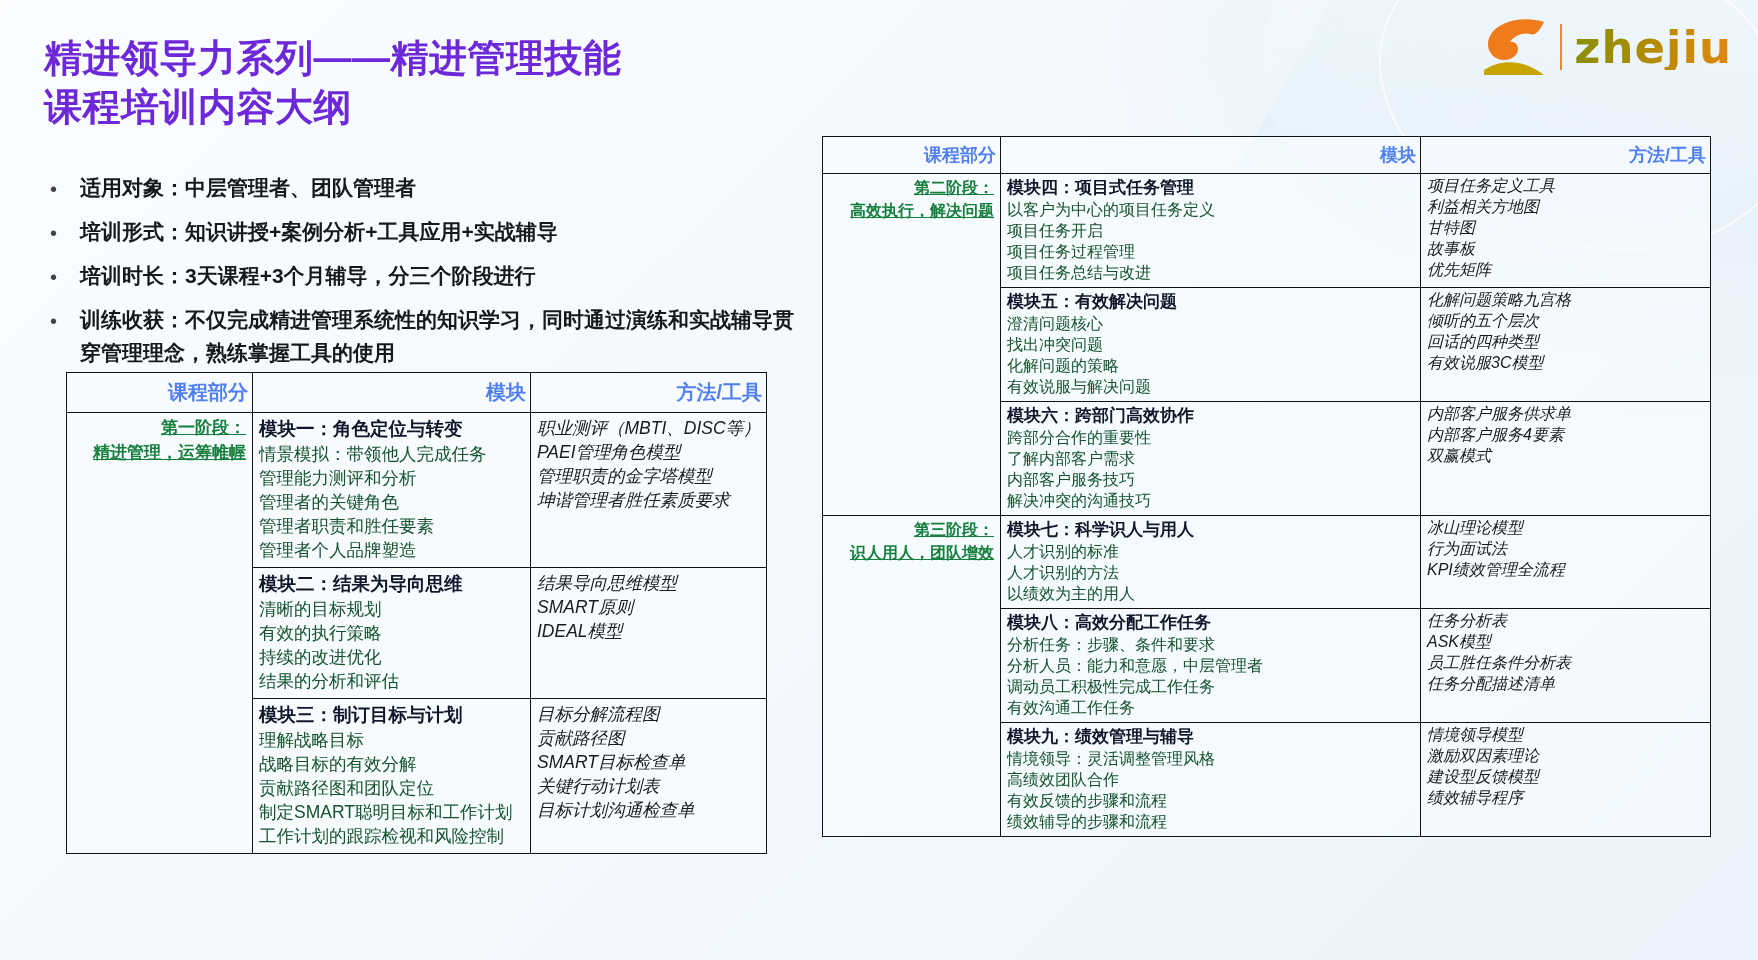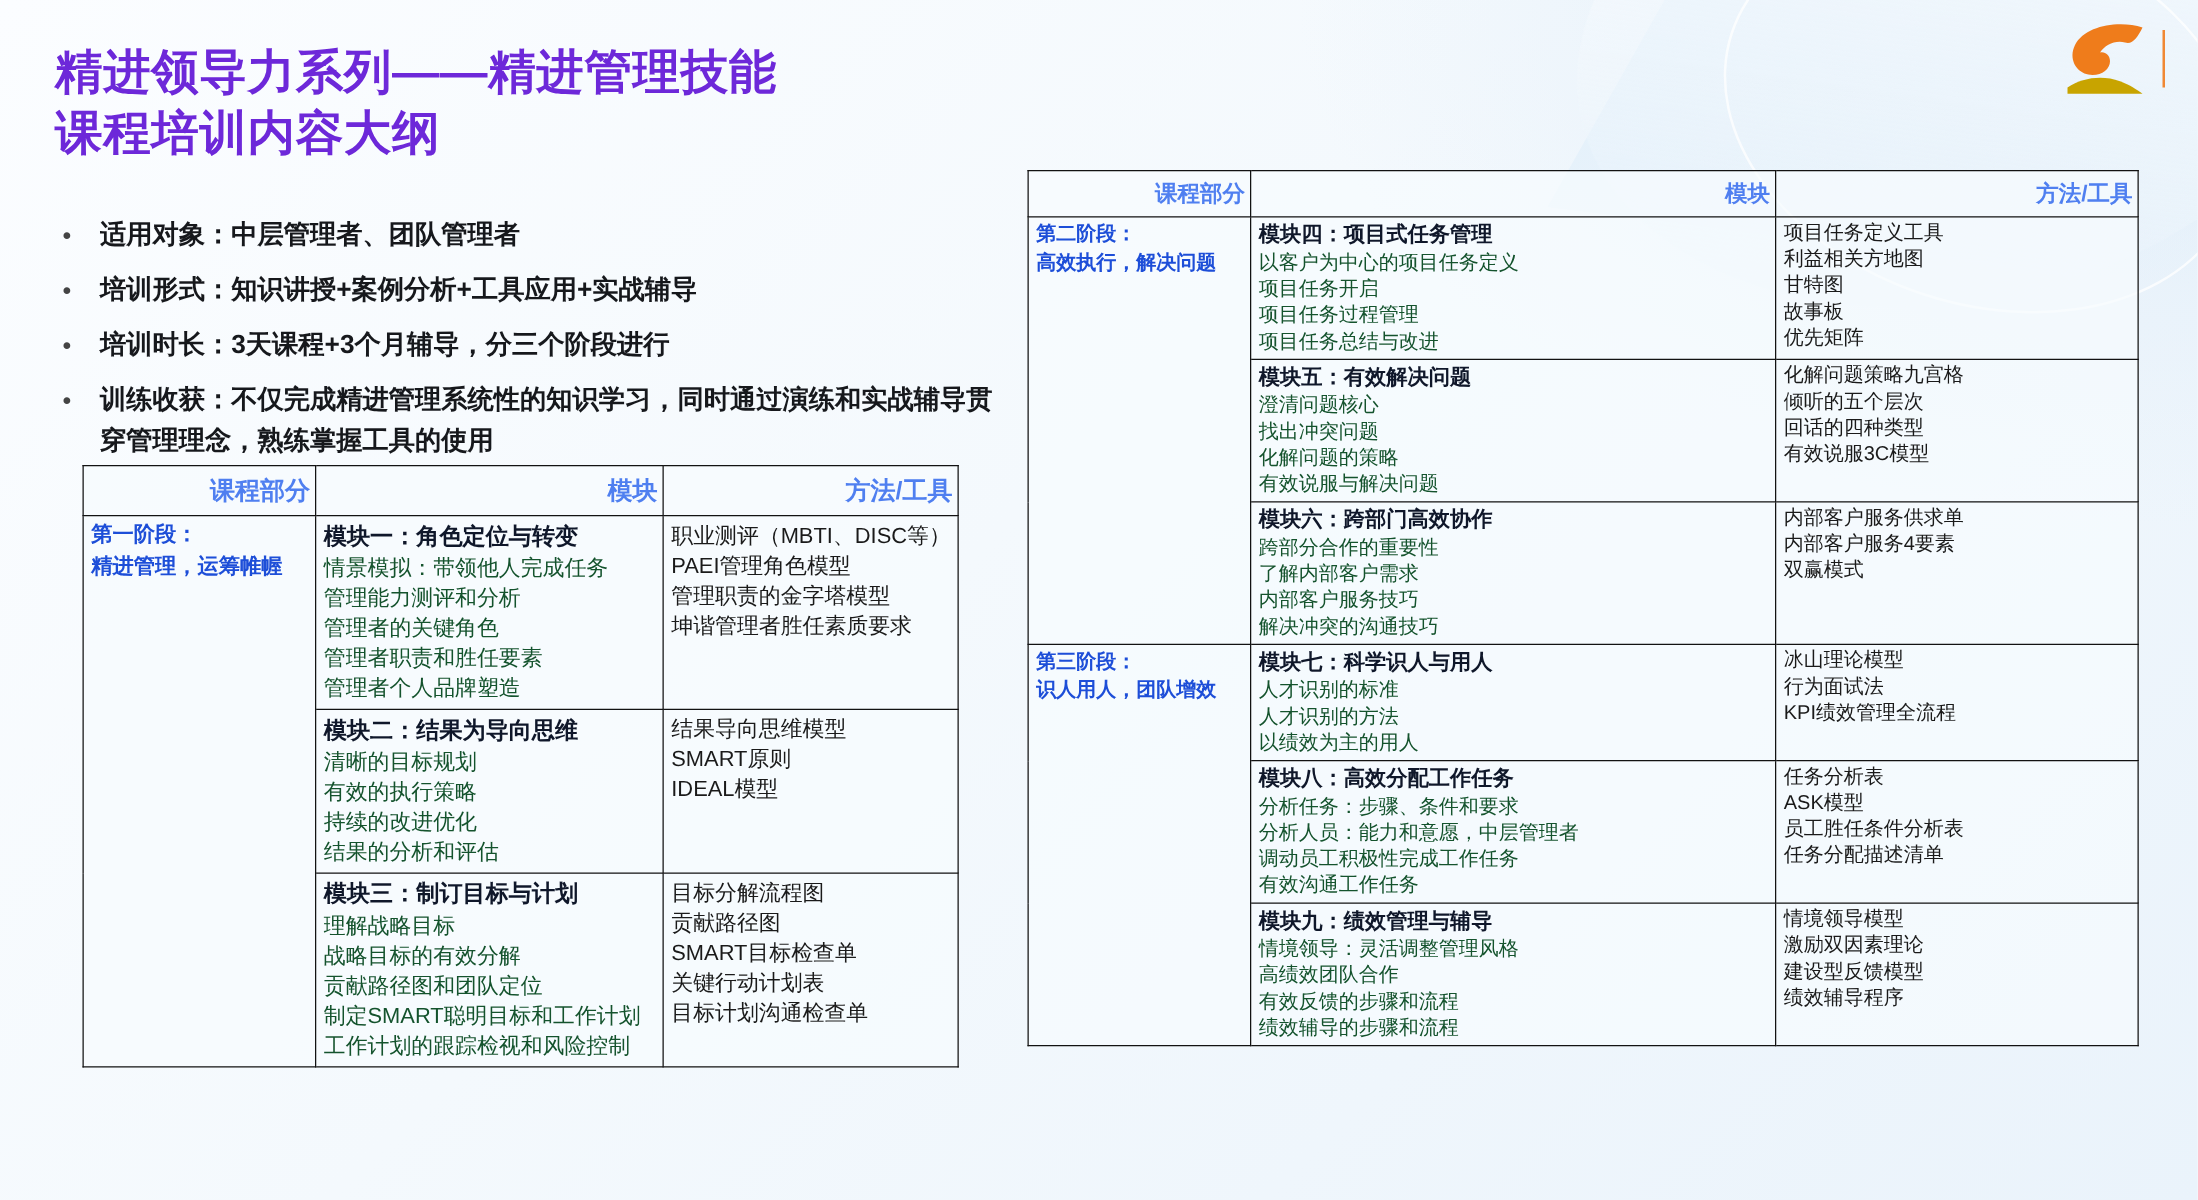--- a/index.html
+++ b/index.html
@@ -67,27 +67,27 @@
     vertical-align:top;
     padding:3px 6px 5px 6px;
     background:rgba(246,251,254,.35);
   }
   .tbl th{
     text-align:right;vertical-align:middle;
     color:#4f7ff0;font-weight:700;
     padding:6px 4px;
   }
   .stage-cell{
-    text-align:left;vertical-align:middle;
-    color:#1d4ed8;font-weight:700;line-height:1.45;
+    text-align:right;vertical-align:middle;
+    color:#15803d;font-weight:700;line-height:1.45;text-decoration:underline;
   }
   .mod-title{font-weight:700;color:#0f172a;}
   .mod-line{color:#14532d;white-space:nowrap;}
   .tool-line{color:#1a1a1a;white-space:nowrap;}
-  .tool-cell{vertical-align:middle;}
+  .tool-cell{vertical-align:middle;font-style:italic;}
 
   
   #table-left{left:66px;top:372px;width:700px;font-size:17.5px;}
   #table-left th{font-size:20px;}
   #table-left .stage-cell{font-size:17px;}
   #table-left .mod-title{font-size:18.5px;padding-bottom:1px;}
 
   
   #table-right{left:822px;top:136px;width:888px;font-size:16px;}
   #table-right th{font-size:18px;}
@@ -103,20 +103,21 @@
   <div class="bg-swoosh"></div>
   <div class="bg-swoosh2"></div>
 </div>
 
 <div class="logo">
   <svg class="logo-mark" viewBox="0 0 66 58">
     <path d="M62 4 C44 -2 16 2 8 18 C2 30 10 42 22 42 C30 42 36 37 36 31 C36 26 32 23 28 24 C32 18 40 14 48 16 C54 18 58 12 62 4 Z" fill="#ef7c1b"></path>
     <path d="M2 52 C14 44 30 42 44 47 C52 50 58 54 62 57 C44 57 20 57 2 57 Z" fill="#c8a400"></path>
   </svg>
   <div class="logo-div"></div>
+  <div class="logo-text">zhejiu</div>
 </div>
 
 <div class="title">
   <div>精进领导力系列——精进管理技能</div>
   <div>课程培训内容大纲</div>
 </div>
 
 <div class="bullets" id="bullets">
     <div class="bullet">
       <div class="bullet-dot">•</div>

